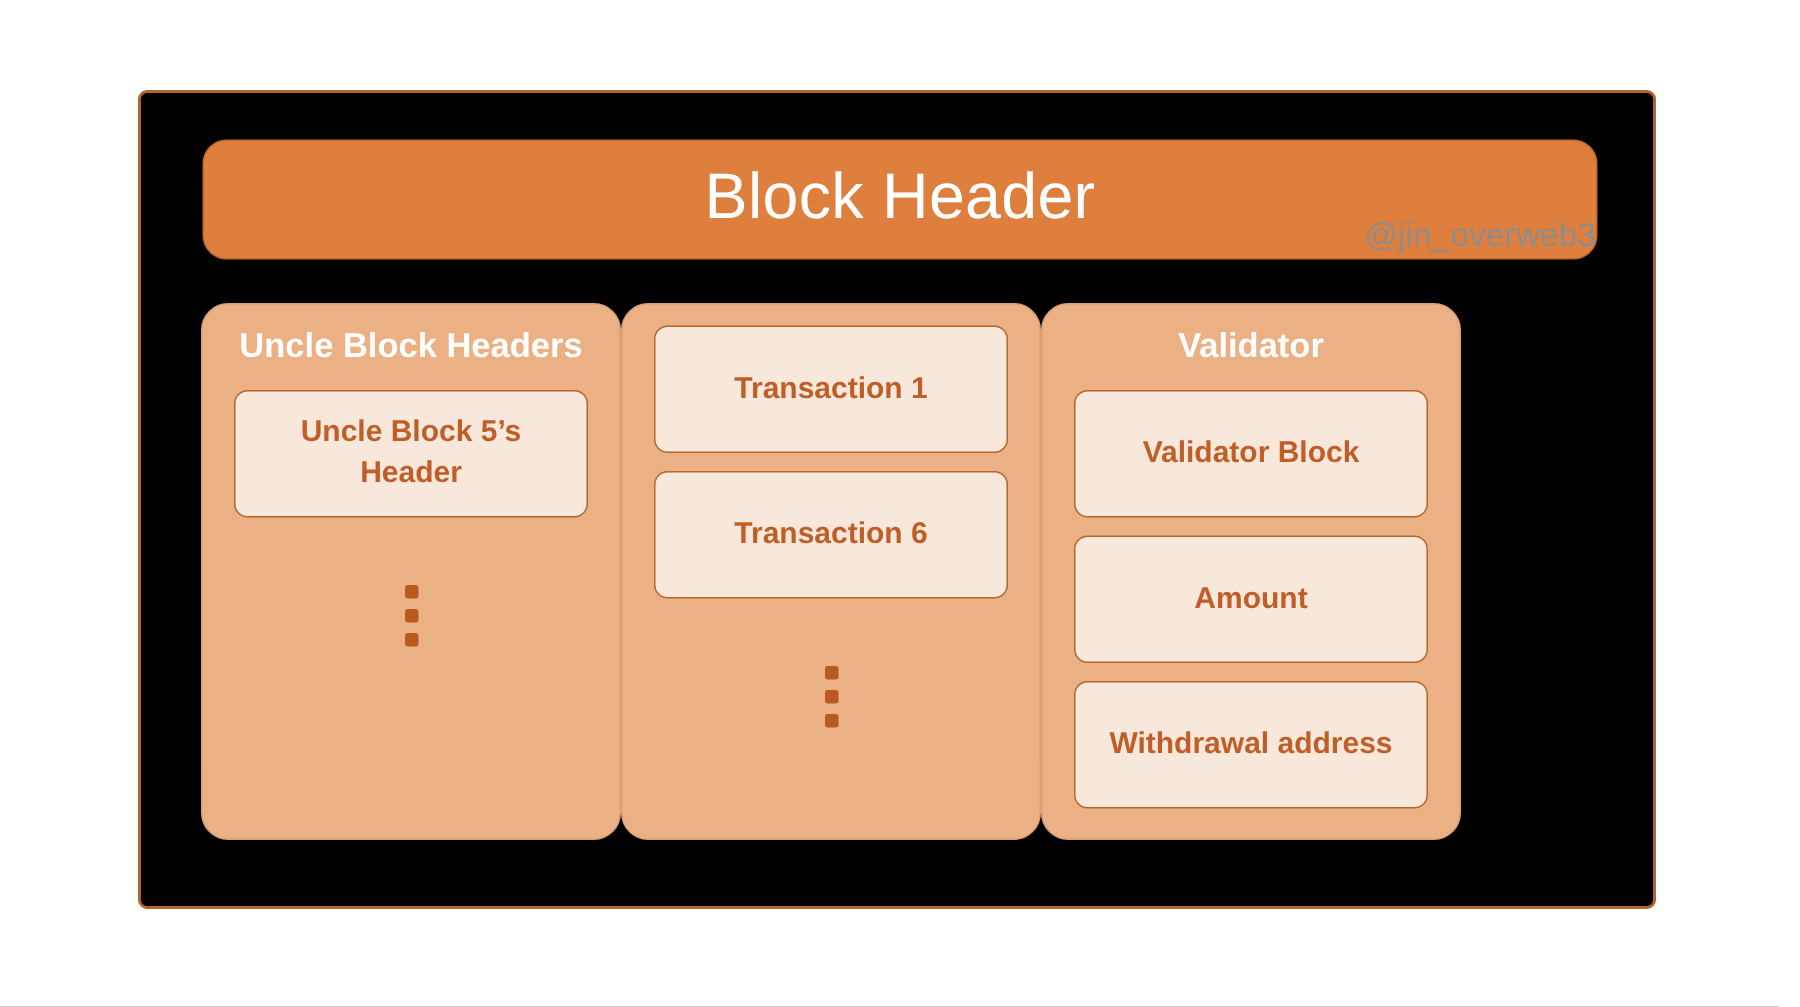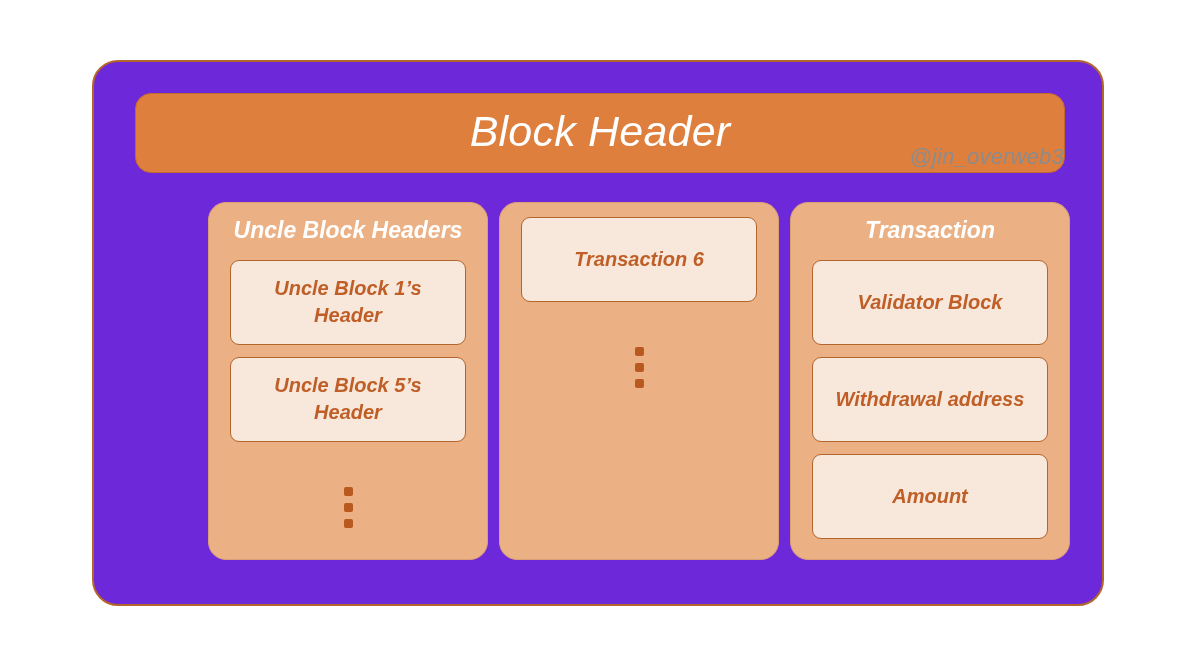--- a/index.html
+++ b/index.html
@@ -19,24 +19,23 @@
     background: #ffffff;
   }
 
   
   .block-container {
     position: absolute;
     left: 92px;
     top: 60px;
     width: 1012px;
     height: 546px;
-    background: #6d28d9;
+    background: #000000;
     border: 2px solid #B4652B;
-    border-radius: 26px;
-    font-style: italic;
+    border-radius: 6px;
   }
 
   
   .header-bar {
     position: absolute;
     left: 41px;
     top: 31px;
     width: 930px;
     height: 80px;
     background: #DE7F3E;
@@ -67,22 +66,21 @@
   }
 
   
   .columns {
     position: absolute;
     left: 40px;
     top: 140px;
     width: 936px;
     height: 360px;
     display: flex;
-    justify-content: flex-end;
-    gap: 11px;
+    justify-content: flex-start;
   }
 
   .column {
     width: 280px;
     height: 358px;
     background: #EBB083;
     border: 1px solid #D9A078;
     border-radius: 18px;
     padding: 14px 21px 0 21px;
     display: flex;
@@ -145,40 +143,40 @@
 
     <div class="header-bar">
       <div class="header-title">Block Header</div>
       <div class="watermark">@jin_overweb3</div>
     </div>
 
     <div class="columns">
 
       <div class="column">
         <div class="column-title">Uncle Block Headers</div>
-        <div class="card tall">Uncle Block 1’s Header</div>
         <div class="card tall">Uncle Block 5’s Header</div>
         <div class="ellipsis">
           <span class="dot"></span>
           <span class="dot"></span>
           <span class="dot"></span>
         </div>
       </div>
 
       <div class="column">
+        <div class="card tall">Transaction 1</div>
         <div class="card tall">Transaction 6</div>
         <div class="ellipsis">
           <span class="dot"></span>
           <span class="dot"></span>
           <span class="dot"></span>
         </div>
       </div>
 
       <div class="column">
-        <div class="column-title">Transaction</div>
+        <div class="column-title">Validator</div>
         <div class="card">Validator Block</div>
+        <div class="card">Amount</div>
         <div class="card">Withdrawal address</div>
-        <div class="card">Amount</div>
       </div>
 
     </div>
   </div>
 </div>
 
 </body></html>

